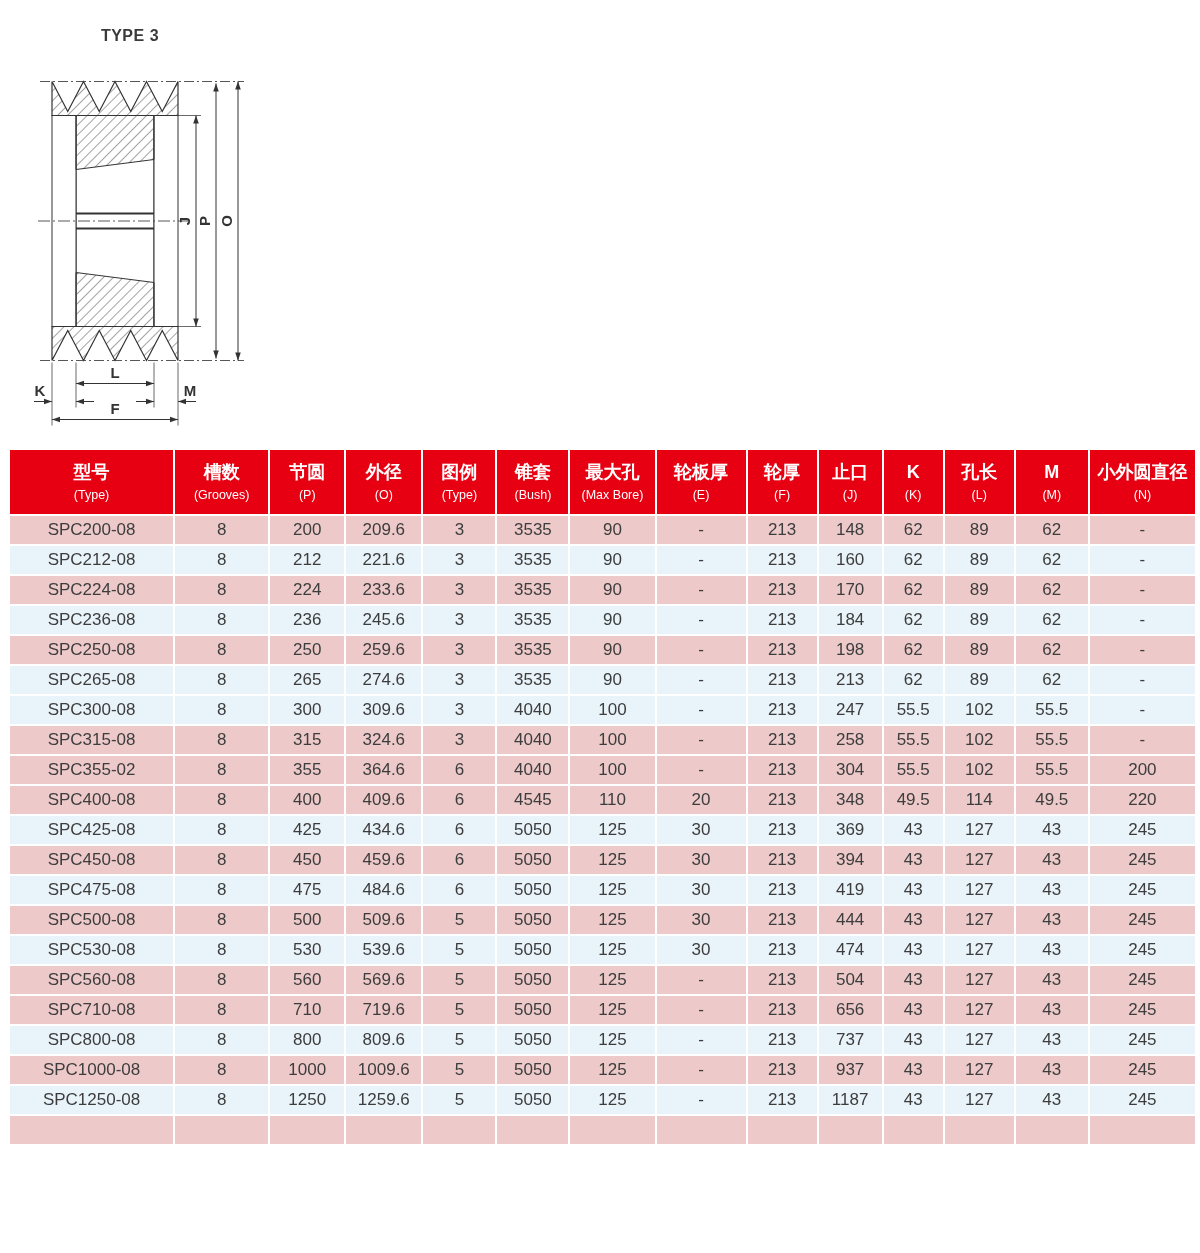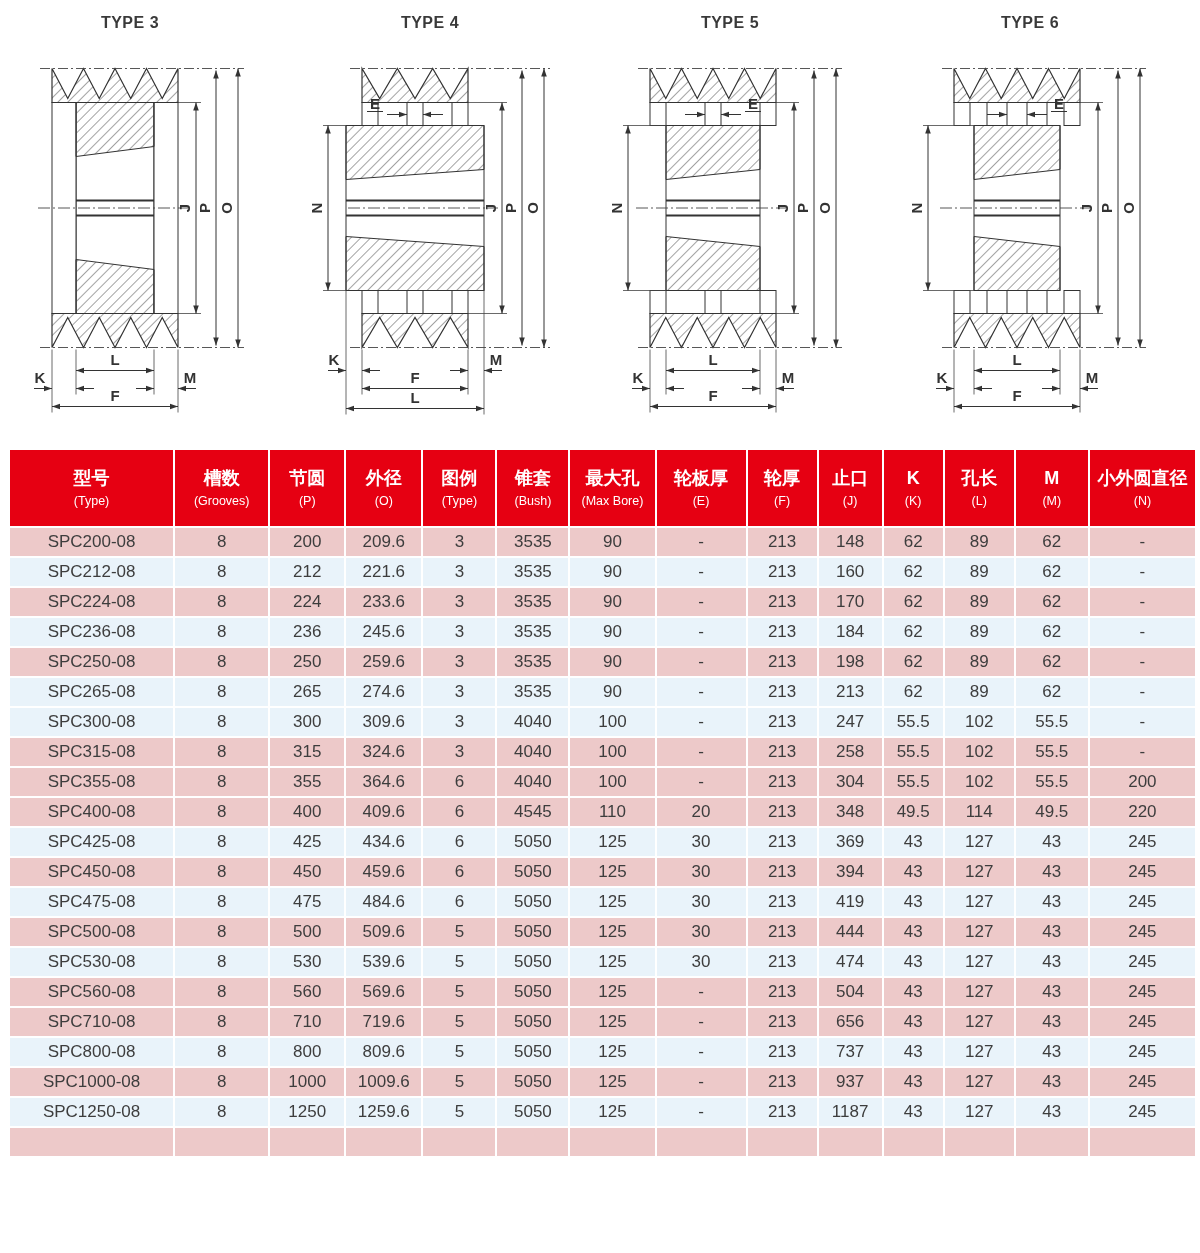--- a/index.html
+++ b/index.html
@@ -1,36 +1,36 @@
 <!DOCTYPE html>
 <html style="--hdr: #e60012; --hdrtx: #ffffff; --pink: #edc9c9; --blue: #e9f3fa; --txt: #3d3d3d;"><head>
 <meta charset="utf-8">
 <style>
   html,body{margin:0;padding:0;}
   body{
     width:1200px;height:1253px;overflow:hidden;background:#ffffff;
     font-family:"Liberation Sans",sans-serif;
   }
   .drawings{
-    display:flex;flex-direction:row;width:1200px;height:448px;
-    padding-top:4px;box-sizing:border-box;overflow:hidden;
+    display:flex;flex-direction:column;width:1200px;height:448px;
+    padding-top:17px;box-sizing:border-box;overflow:hidden;
   }
   .panel{width:300px;flex:0 0 300px;}
   .dtitle{
     text-align:center;padding:10px 40px 2px 0;height:22px;
     font-size:16px;font-weight:bold;color:#3a3a3a;letter-spacing:0.5px;
   }
   svg.draw{display:block;width:300px;height:400px;}
   table.spec{
     border-collapse:separate;border-spacing:2px;
     margin-left:8px;width:1189px;table-layout:fixed;
   }
   table.spec th{
     background:var(--hdr,#e60012);color:var(--hdrtx,#ffffff);
-    height:76px;padding:0;font-weight:normal;vertical-align:middle;
+    height:64px;padding:0;font-weight:normal;vertical-align:middle;
   }
   table.spec th .zh{font-size:18px;font-weight:bold;line-height:22px;}
   table.spec th .en{font-size:12.5px;line-height:16px;margin-top:4px;}
   table.spec td{
     height:28px;padding:0;text-align:center;font-size:17px;
     color:var(--txt,#3d3d3d);overflow:hidden;white-space:nowrap;
   }
   tr.rp td{background:var(--pink,#edc9c9);}
   tr.rb td{background:var(--blue,#e9f3fa);}
 </style>
@@ -534,21 +534,21 @@
         <td>100</td>
         <td>-</td>
         <td>213</td>
         <td>258</td>
         <td>55.5</td>
         <td>102</td>
         <td>55.5</td>
         <td>-</td>
       </tr>
       <tr class="rp">
-        <td>SPC355-08</td>
+        <td>SPC355-02</td>
         <td>8</td>
         <td>355</td>
         <td>364.6</td>
         <td>6</td>
         <td>4040</td>
         <td>100</td>
         <td>-</td>
         <td>213</td>
         <td>304</td>
         <td>55.5</td>

